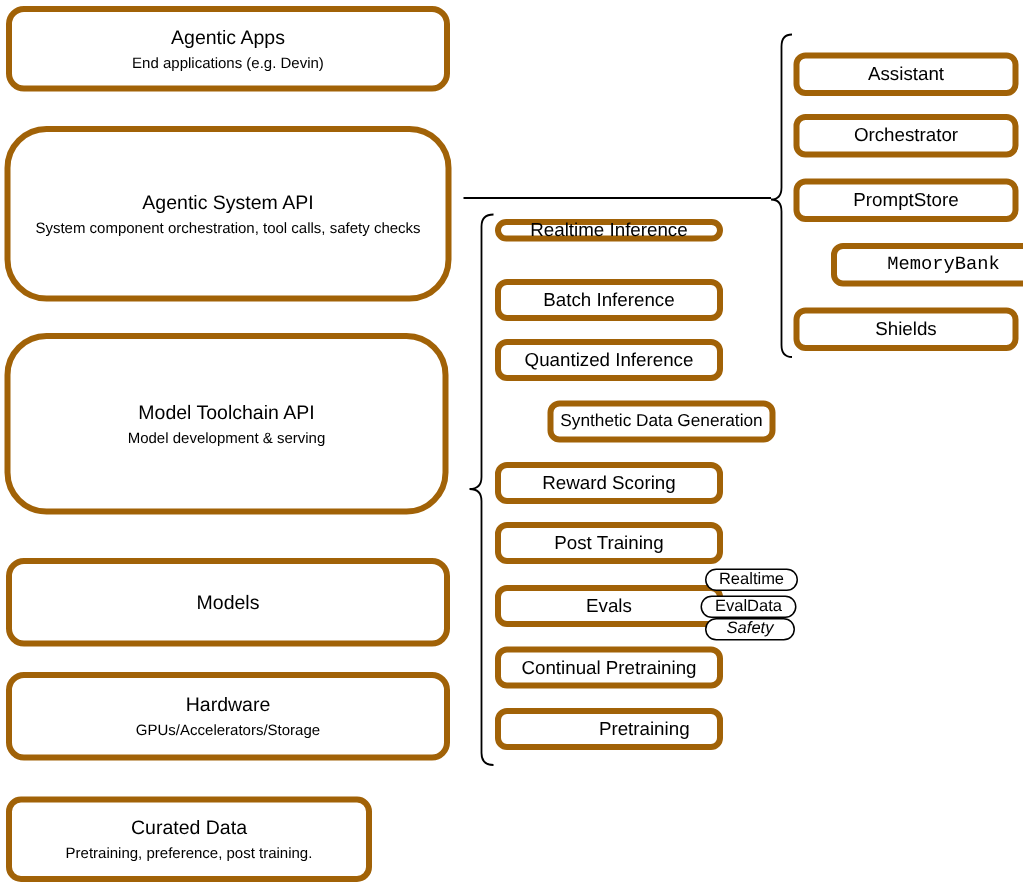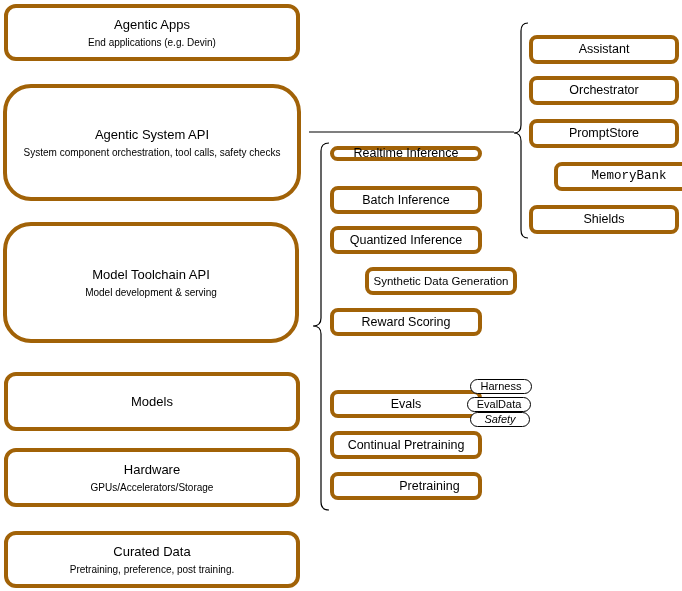--- a/index.html
+++ b/index.html
@@ -80,51 +80,54 @@
 
   <div class="box r12" style="left:4px; top:372px; width:296px; height:59px;gap:44px;">
     <div class="title">Models</div>
   </div>
 
   <div class="box r12" style="left:4px; top:448px; width:296px; height:59px;">
     <div class="title">Hardware</div>
     <div class="subtitle">GPUs/Accelerators/Storage</div>
   </div>
 
-  <div class="box r12" style="left:4px; top:531px; width:296px; height:57px;">
+  <div class="box r12" style="left:4px; top:531px; width:244px; height:57px;border-radius:10px;">
     <div class="title">Curated Data</div>
     <div class="subtitle">Pretraining, preference, post training.</div>
   </div>
 
   <div class="box r8" style="left:330px; top:146px; width:152px; height:15px;">
     <div class="item-label">Realtime Inference</div>
   </div>
   <div class="box r8" style="left:330px; top:186px; width:152px; height:28px;">
     <div class="item-label">Batch Inference</div>
   </div>
   <div class="box r8" style="left:330px; top:226px; width:152px; height:28px;">
     <div class="item-label">Quantized Inference</div>
   </div>
   <div class="box r8" style="left:330px; top:267px; width:152px; height:28px;margin-left:35px;">
     <div class="item-label" style="font-size:11.5px;">Synthetic Data Generation</div>
   </div>
   <div class="box r8" style="left:330px; top:308px; width:152px; height:28px;">
     <div class="item-label">Reward Scoring</div>
   </div>
+  <div class="box r8" style="left:330px; top:348px; width:152px; height:28px;">
+    <div class="item-label">Post Training</div>
+  </div>
   <div class="box r8" style="left:330px; top:390px; width:152px; height:28px;">
     <div class="item-label">Evals</div>
   </div>
   <div class="box r8" style="left:330px; top:431px; width:152px; height:28px;">
     <div class="item-label">Continual Pretraining</div>
   </div>
   <div class="box r8" style="left:330px; top:472px; width:152px; height:28px;padding-left:47px;">
     <div class="item-label">Pretraining</div>
   </div>
 
-  <div class="pill" style="left:470px; top:379px; width:62px; height:15px;">Harness</div>
+  <div class="pill" style="left:470px; top:379px; width:62px; height:15px;">Realtime</div>
   <div class="pill" style="left:467px; top:397px; width:64px; height:15px;">EvalData</div>
   <div class="pill" style="left:470px; top:412px; width:60px; height:15px;font-style:italic;">Safety</div>
 
   <div class="box r8" style="left:529px; top:35px; width:150px; height:29px;">
     <div class="item-label">Assistant</div>
   </div>
   <div class="box r8" style="left:529px; top:76px; width:150px; height:29px;">
     <div class="item-label">Orchestrator</div>
   </div>
   <div class="box r8" style="left:529px; top:119px; width:150px; height:29px;">

